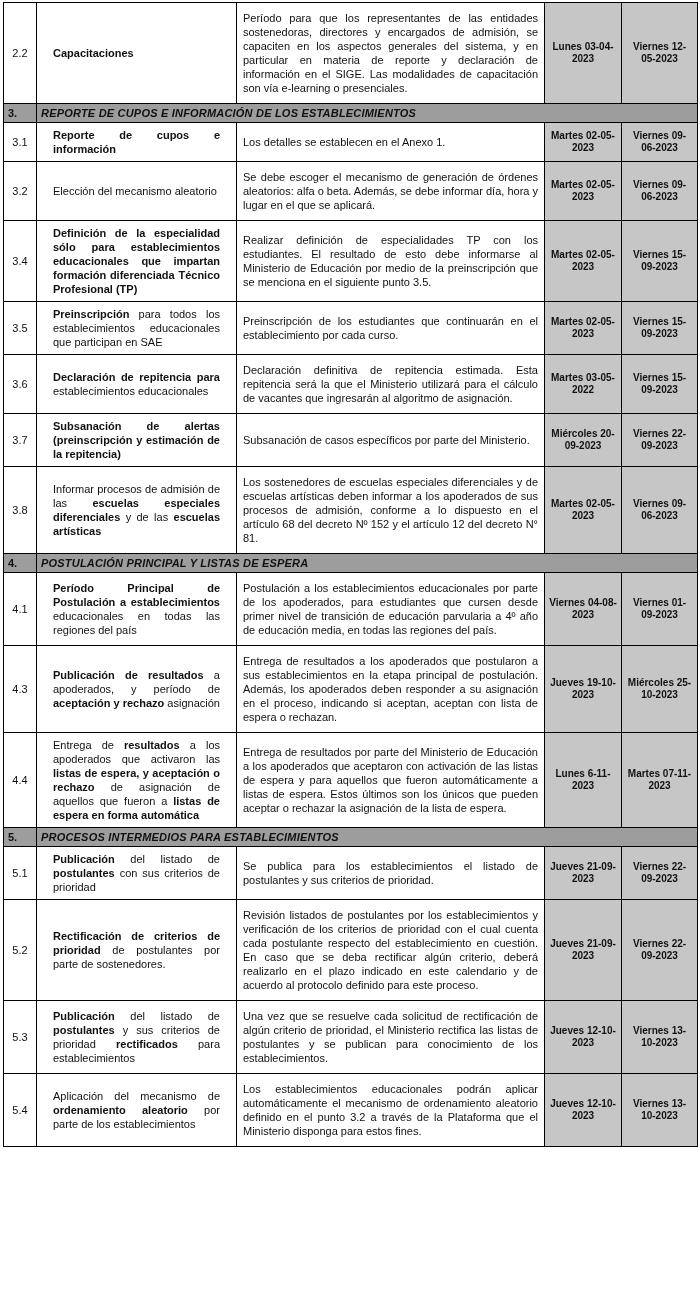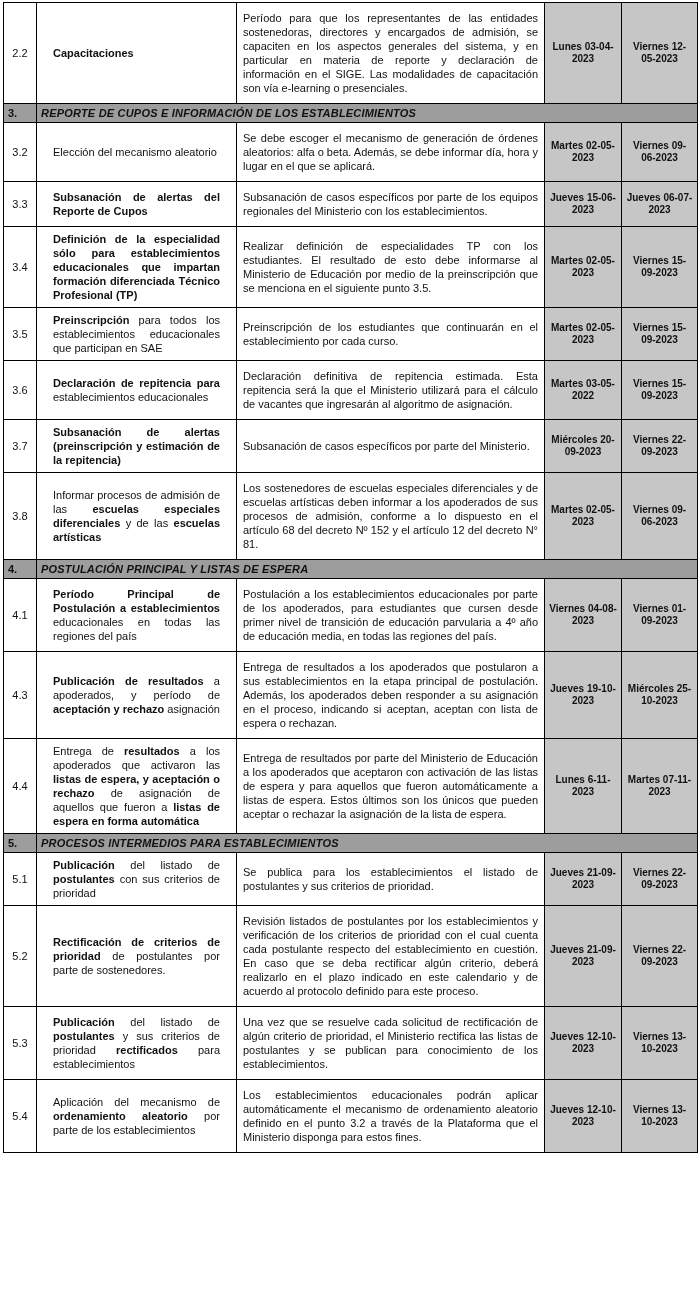--- a/index.html
+++ b/index.html
@@ -87,32 +87,32 @@
           <td class="activity"><b>Capacitaciones</b></td>
           <td class="desc">Período para que los representantes de las entidades sostenedoras, directores y encargados de admisión, se capaciten en los aspectos generales del sistema, y en particular en materia de reporte y declaración de información en el SIGE. Las modalidades de capacitación son vía e-learning o presenciales.</td>
           <td class="date">Lunes 03-04-2023</td>
           <td class="date">Viernes 12-05-2023</td>
         </tr>
         <tr class="section-row">
           <td class="sec-num">3.</td>
           <td class="sec-title" colspan="4">REPORTE DE CUPOS E INFORMACIÓN DE LOS ESTABLECIMIENTOS</td>
         </tr>
         <tr>
+          <td class="num">3.1</td>
+          <td class="activity"><b>Reporte de cupos e información</b></td>
+          <td class="desc">Los detalles se establecen en el Anexo 1.</td>
+          <td class="date">Martes 02-05-2023</td>
+          <td class="date">Viernes 09-06-2023</td>
+        </tr>
+        <tr>
           <td class="num">3.2</td>
           <td class="activity">Elección del mecanismo aleatorio</td>
           <td class="desc">Se debe escoger el mecanismo de generación de órdenes aleatorios: alfa o beta. Además, se debe informar día, hora y lugar en el que se aplicará.</td>
           <td class="date">Martes 02-05-2023</td>
           <td class="date">Viernes 09-06-2023</td>
-        </tr>
-        <tr>
-          <td class="num">3.3</td>
-          <td class="activity"><b>Subsanación de alertas del Reporte de Cupos</b></td>
-          <td class="desc">Subsanación de casos específicos por parte de los equipos regionales del Ministerio con los establecimientos.</td>
-          <td class="date">Jueves 15-06-2023</td>
-          <td class="date">Jueves 06-07-2023</td>
         </tr>
         <tr>
           <td class="num">3.4</td>
           <td class="activity"><b>Definición de la especialidad sólo para establecimientos educacionales que impartan formación diferenciada Técnico Profesional (TP)</b></td>
           <td class="desc">Realizar definición de especialidades TP con los estudiantes. El resultado de esto debe informarse al Ministerio de Educación por medio de la preinscripción que se menciona en el siguiente punto 3.5.</td>
           <td class="date">Martes 02-05-2023</td>
           <td class="date">Viernes 15-09-2023</td>
         </tr>
         <tr>
           <td class="num">3.5</td>

